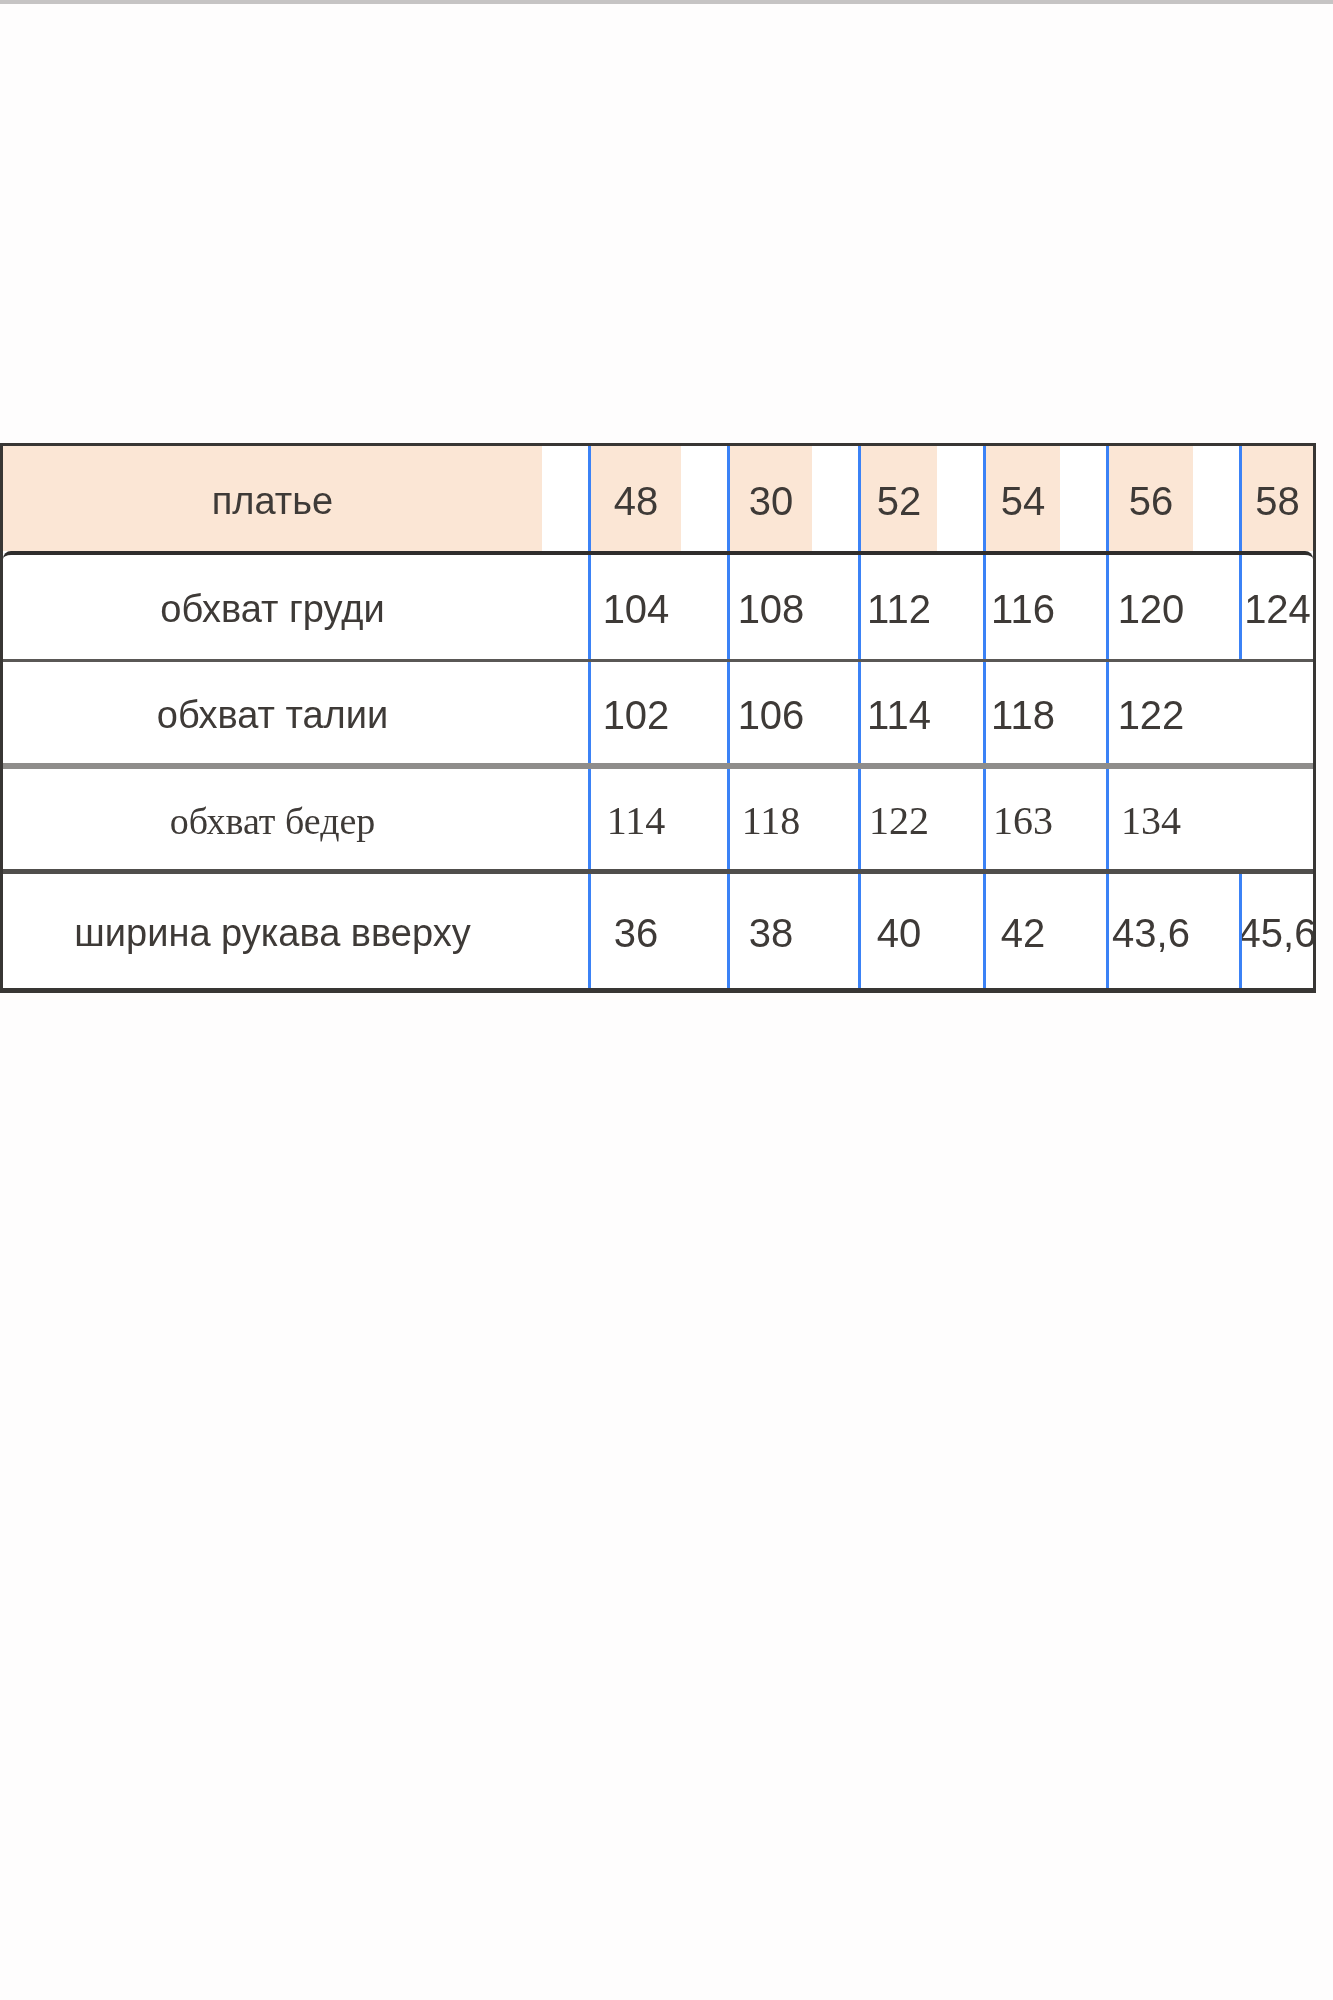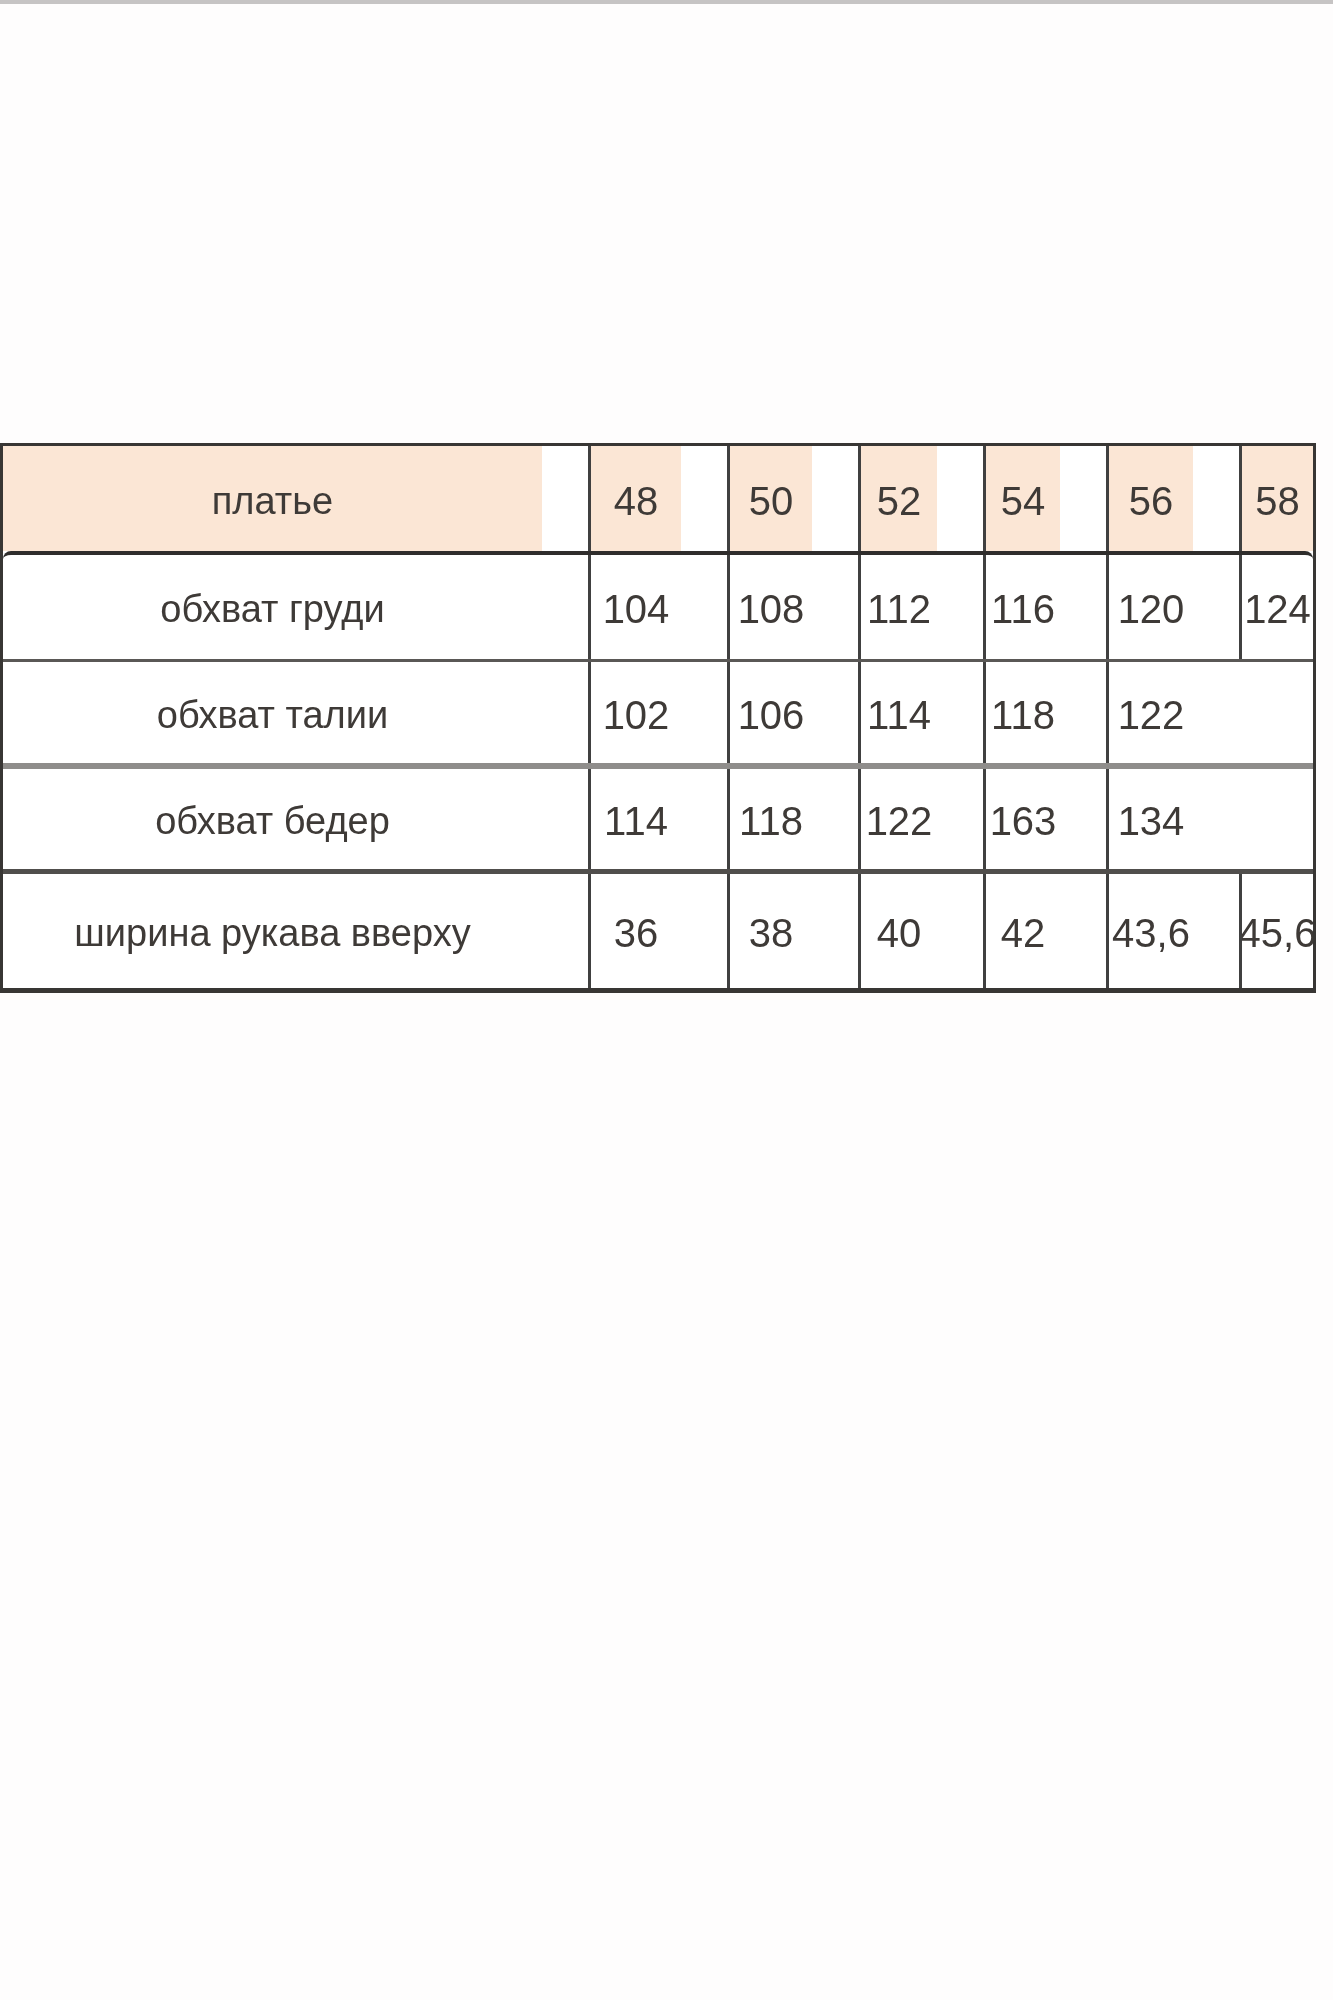--- a/index.html
+++ b/index.html
@@ -31,51 +31,51 @@
     background: #ffffff;
   }
   .trow {
     display: grid;
     grid-template-columns: 539px 139px 131px 125px 123px 133px 120px;
     box-sizing: border-box;
   }
   .trow.header  { height: 105px; }
   .trow.r1 { height: 108px; border-top: 4px solid #2f2d2c; border-radius: 8px; }
   .trow.r2 { height: 104px; border-top: 3px solid #5a5856; }
-  .trow.r3 { height: 106px; border-top: 6px solid #8f8d8b; }
+  .trow.r3 { height: 106px; border-top: 6px solid #8f8d8b; font-family: Liberation Serif, serif; }
   .trow.r4 { height: 119px; border-top: 5px solid #504e4c; }
   .cell {
     display: flex;
     align-items: center;
     justify-content: center;
     box-sizing: border-box;
     color: #3e3a37;
     font-size: 40px;
     line-height: 1;
     padding-top: 4px;
     overflow: hidden;
     white-space: nowrap;
   }
-  .cell + .cell { border-left: 3px solid #404040; margin-left: 46px; }
+  .cell + .cell { border-left: 3px solid #3b82f6; margin-left: 46px; }
   .label-cell { font-size: 38px; }
   .trow.header .cell { background: #fbe6d5; }
 </style>
 </head>
 <body>
 
 <div class="page">
 
   <div class="top-edge"></div>
 
   <div class="size-table">
 
     <div class="trow header">
       <div class="cell label-cell">платье</div>
       <div class="cell">48</div>
-      <div class="cell">50</div>
+      <div class="cell">30</div>
       <div class="cell">52</div>
       <div class="cell">54</div>
       <div class="cell">56</div>
       <div class="cell">58</div>
     </div>
 
     <div class="trow r1">
       <div class="cell label-cell">обхват груди</div>
       <div class="cell">104</div>
       <div class="cell">108</div>

